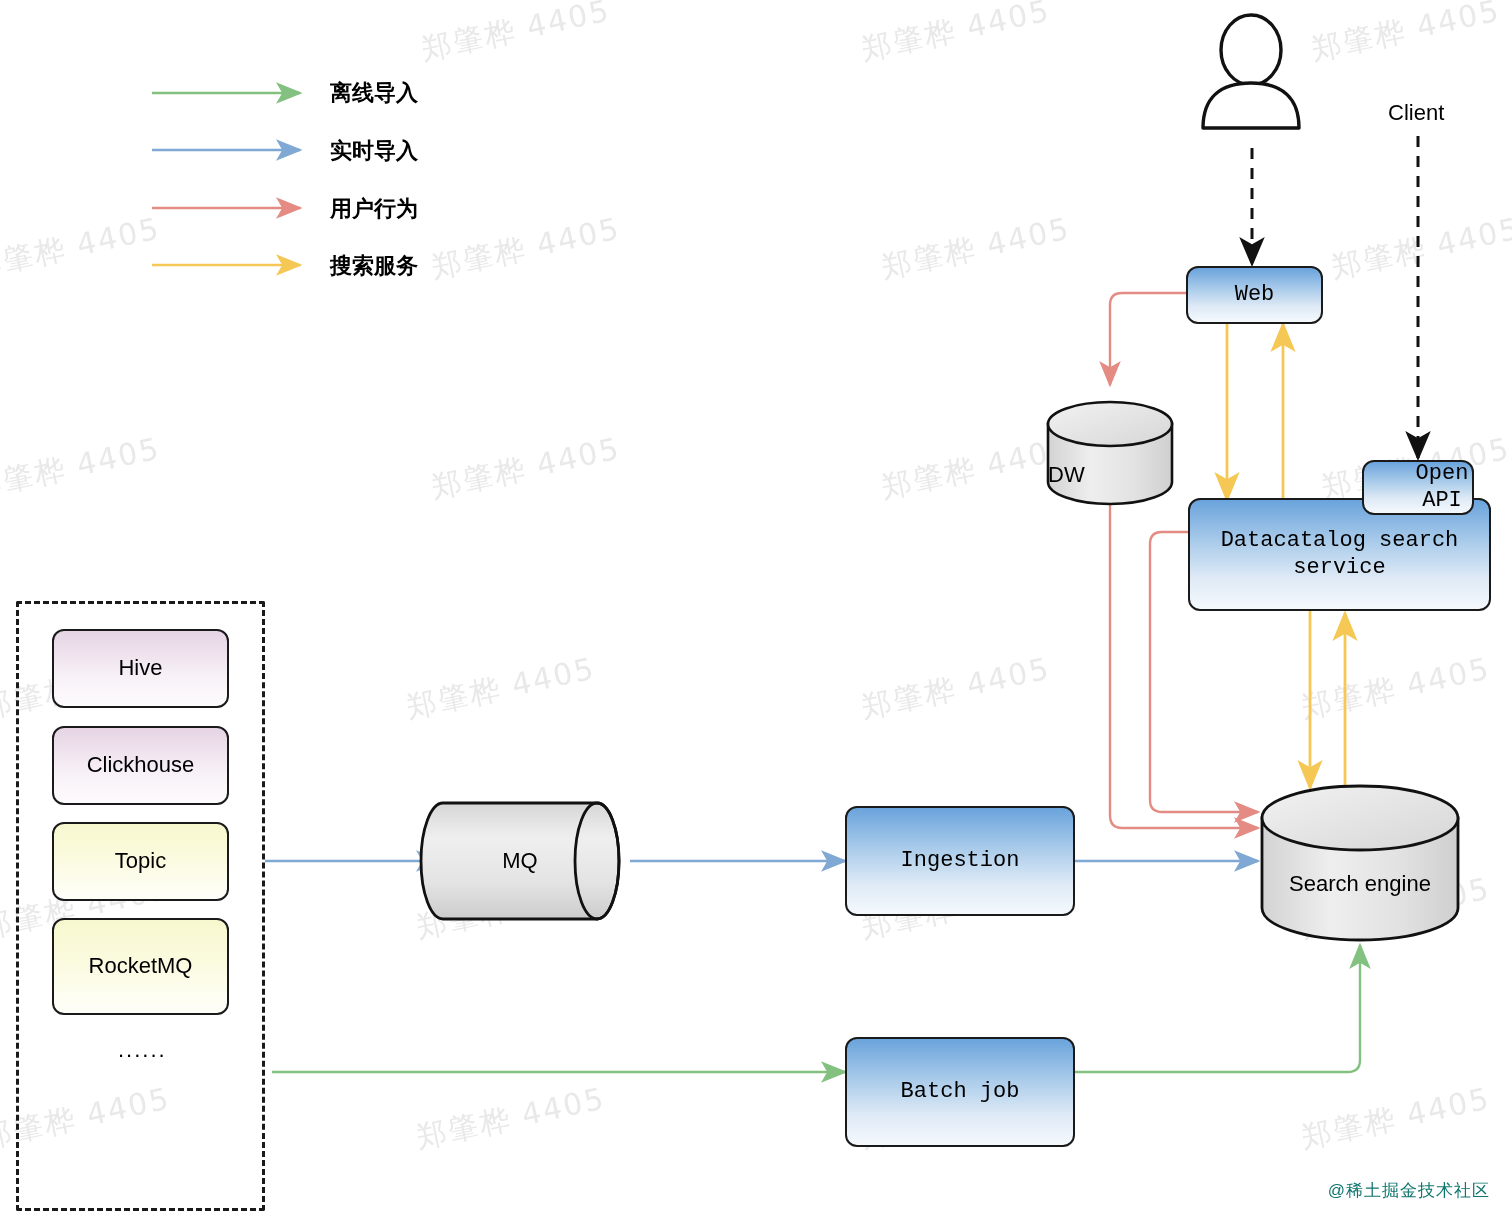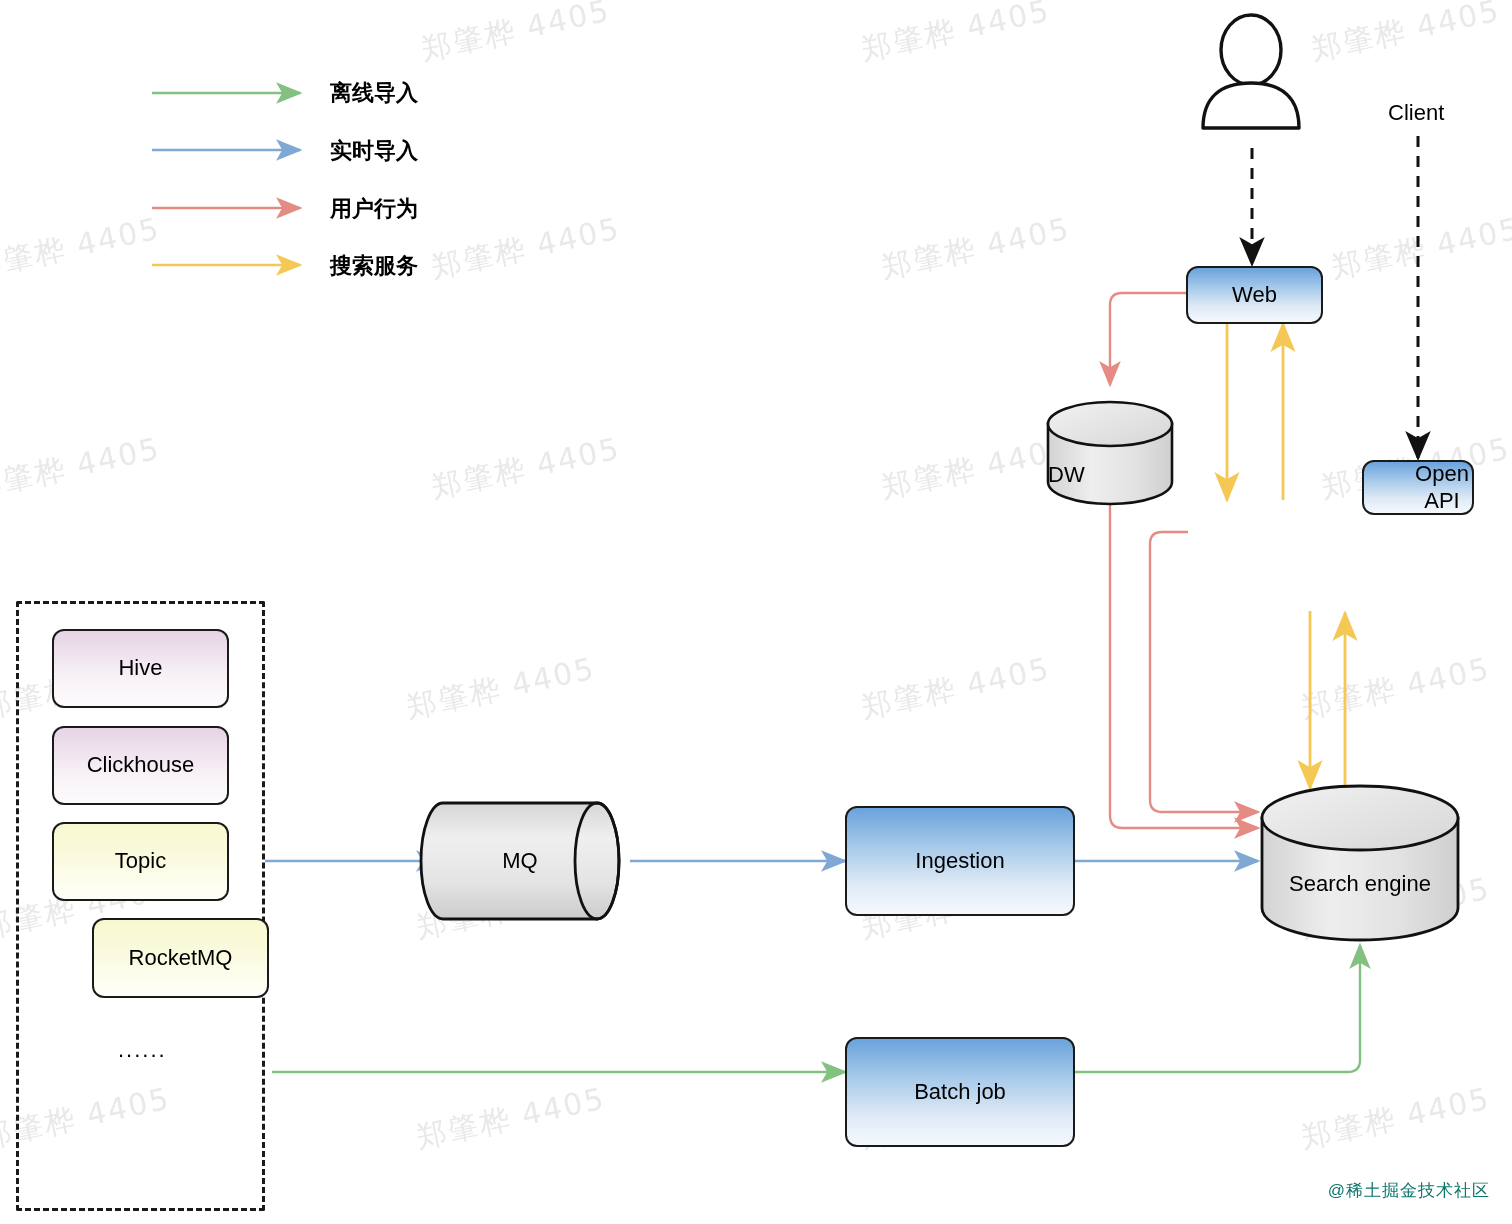--- a/index.html
+++ b/index.html
@@ -23,21 +23,21 @@
 
   
   #wires{position:absolute;left:0;top:0;width:1512px;height:1224px;}
 
   
   .node{
     position:absolute;box-sizing:border-box;border:2px solid #1a1a1a;
     border-radius:12px;display:flex;align-items:center;justify-content:center;
     text-align:center;font-size:22px;line-height:1.2;
   }
-  .blue{background:linear-gradient(180deg,#6aa3dc 0%,#a9cbea 38%,#dfeaf6 72%,#f4f9fd 100%);}
+  .blue{background:linear-gradient(180deg,#6aa3dc 0%,#a9cbea 38%,#dfeaf6 72%,#f4f9fd 100%);font-family:Liberation Mono, monospace;}
   .purple{background:linear-gradient(180deg,#e6d4e4 0%,#efe2ee 30%,#f8f2f7 62%,#fdfbfd 100%);}
   .yellow{background:linear-gradient(180deg,#f8f8cf 0%,#fafadd 40%,#fdfdee 75%,#fefef9 100%);}
   .redbox{background:linear-gradient(180deg,#f7c7c2 0%,#facfc9 32%,#fde5e1 68%,#fef7f5 100%);}
 
   .dashed-group{
     position:absolute;border:3px dashed #1a1a1a;border-radius:2px;box-sizing:border-box;
   }
 
   .legend-label{position:absolute;font-size:22px;white-space:nowrap;font-weight:bold;}
   .plain-label{position:absolute;font-size:22px;white-space:nowrap;text-align:right;}
@@ -161,29 +161,30 @@
   <div class="legend-label" style="left:330px;top:78px;">离线导入</div>
   <div class="legend-label" style="left:330px;top:136px;">实时导入</div>
   <div class="legend-label" style="left:330px;top:194px;">用户行为</div>
   <div class="legend-label" style="left:330px;top:251px;">搜索服务</div>
 
   <div class="dashed-group" style="left:16px;top:601px;width:249px;height:610px;"></div>
 
   <div class="node purple" style="left:52px;top:629px;width:177px;height:79px;">Hive</div>
   <div class="node purple" style="left:52px;top:726px;width:177px;height:79px;">Clickhouse</div>
   <div class="node yellow" style="left:52px;top:822px;width:177px;height:79px;">Topic</div>
-  <div class="node yellow" style="left:52px;top:918px;width:177px;height:80px;margin-left:40px;">RocketMQ</div>
+  <div class="node yellow" style="left:52px;top:918px;width:177px;height:97px;">RocketMQ</div>
   <div class="dots" style="left:118px;top:1037px;">......</div>
 
   <div class="plain-label" style="left:443px;top:848px;width:154px;text-align:center;">MQ</div>
   <div class="plain-label" style="left:1262px;top:871px;width:196px;text-align:center;">Search engine</div>
   <div class="plain-label" style="left:1048px;top:462px;width:124px;text-align:left;">DW</div>
 
   <div class="node blue" style="left:845px;top:806px;width:230px;height:110px;">Ingestion</div>
   <div class="node blue" style="left:845px;top:1037px;width:230px;height:110px;">Batch job</div>
 
+  <div class="node blue" style="left:1188px;top:498px;width:303px;height:113px;font-size:22px;align-items:center;">Datacatalog search service</div>
   <div class="node blue" style="left:1186px;top:266px;width:137px;height:58px;">Web</div>
   <div class="node blue" style="left:1362px;top:460px;width:112px;height:55px;padding-left:48px;">Open API</div>
 
   <div class="plain-label" style="left:1388px;top:100px;">Client</div>
 
   <div class="footer-credit">@稀土掘金技术社区</div>
 </div>
 
 </body></html>

